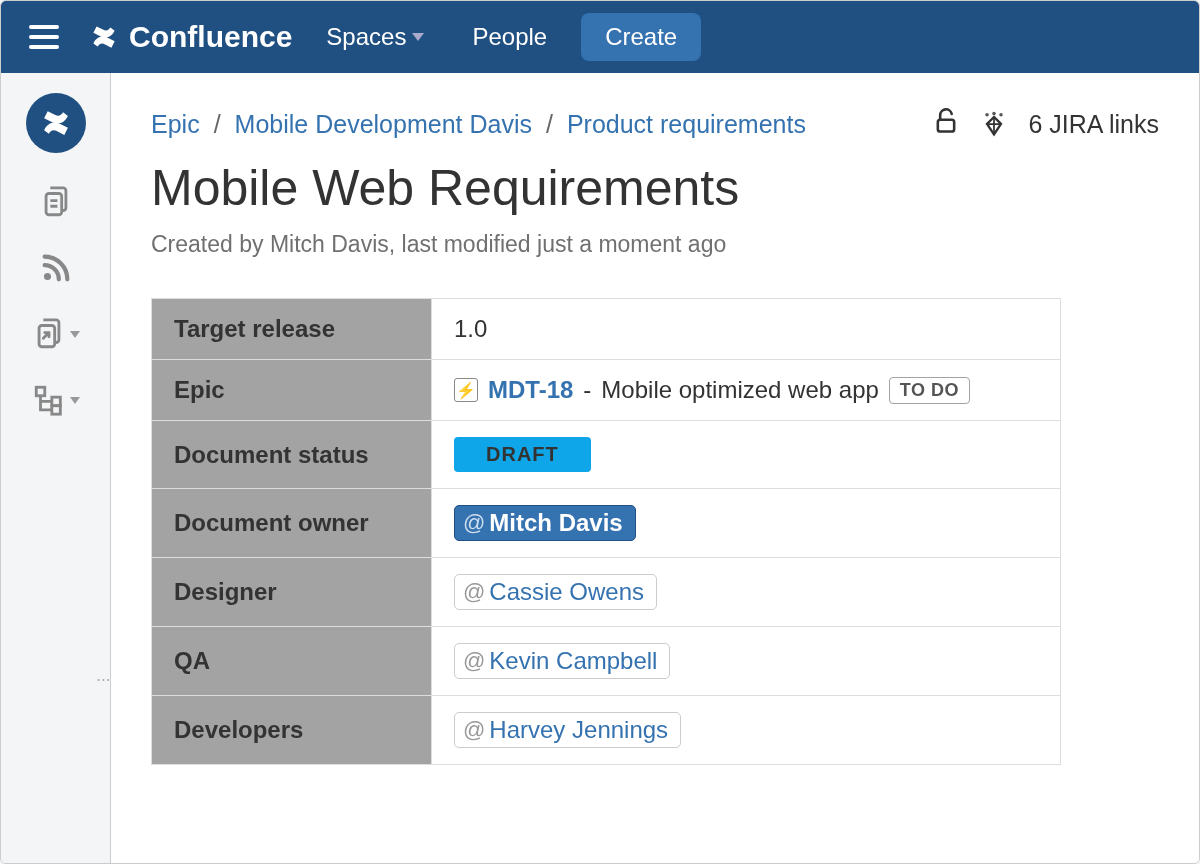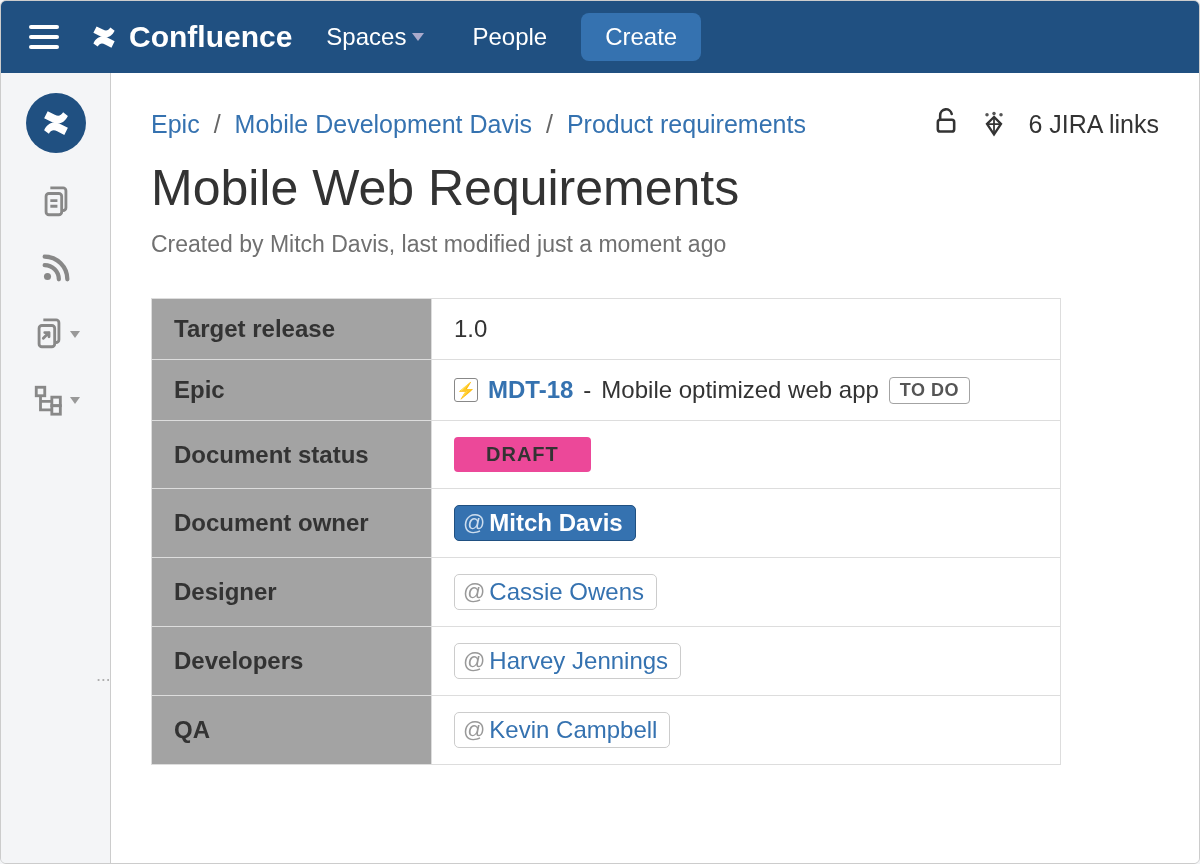--- a/index.html
+++ b/index.html
@@ -200,21 +200,21 @@
       border: 1px solid #a3a3a3;
       border-radius: 4px;
       padding: 2px 10px;
       font-size: 18px;
       font-weight: 700;
       color: #555;
       letter-spacing: 0.5px;
     }
     .doc-status {
       display: inline-block;
-      background: #ec4899;
+      background: #0ea5e9;
       color: #333;
       font-weight: 700;
       font-size: 20px;
       padding: 6px 32px;
       border-radius: 4px;
       letter-spacing: 1px;
     }
     .mention {
       display: inline-flex;
       align-items: center;
@@ -370,33 +370,33 @@
       <tr>
         <th>Designer</th>
         <td>
           <span class="mention">
             <span class="at">@</span>
             <span class="name">Cassie Owens</span>
           </span>
         </td>
       </tr>
       <tr>
+        <th>QA</th>
+        <td>
+          <span class="mention">
+            <span class="at">@</span>
+            <span class="name">Kevin Campbell</span>
+          </span>
+        </td>
+      </tr>
+      <tr>
         <th>Developers</th>
         <td>
           <span class="mention">
             <span class="at">@</span>
             <span class="name">Harvey Jennings</span>
           </span>
         </td>
       </tr>
-      <tr>
-        <th>QA</th>
-        <td>
-          <span class="mention">
-            <span class="at">@</span>
-            <span class="name">Kevin Campbell</span>
-          </span>
-        </td>
-      </tr>
     </tbody>
       </table>
   </div>
 </div>
 
 </body></html>

